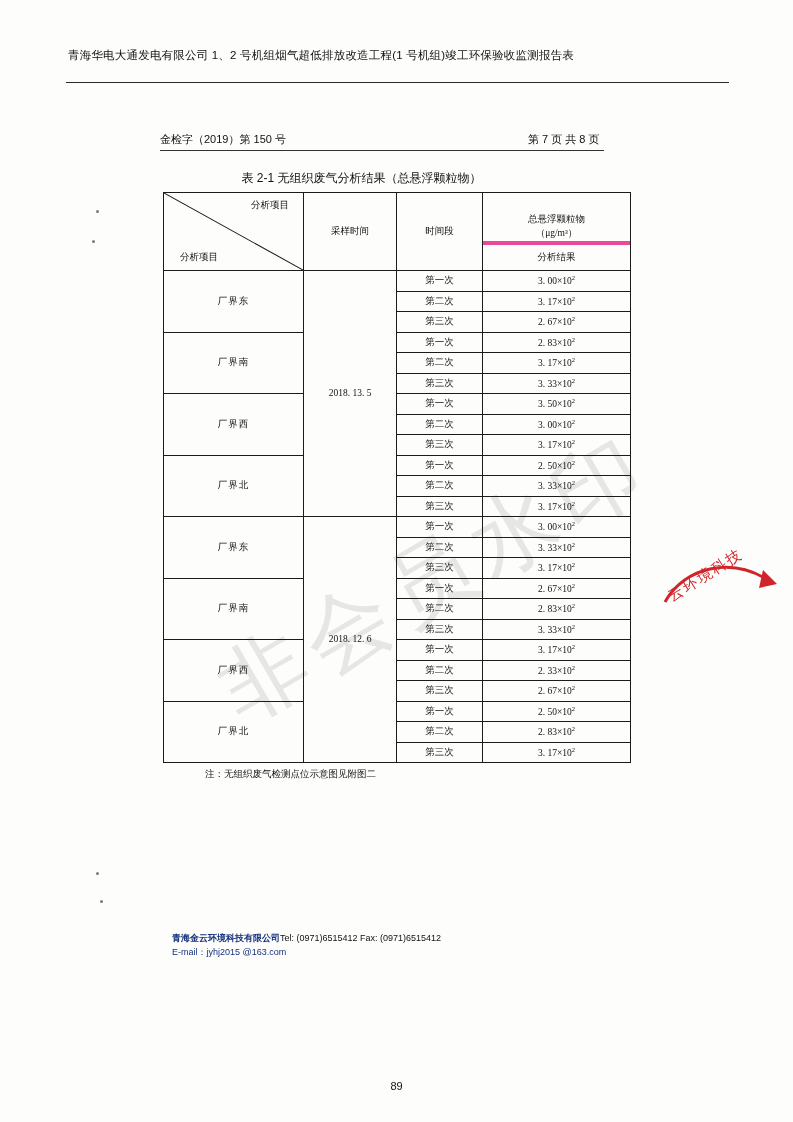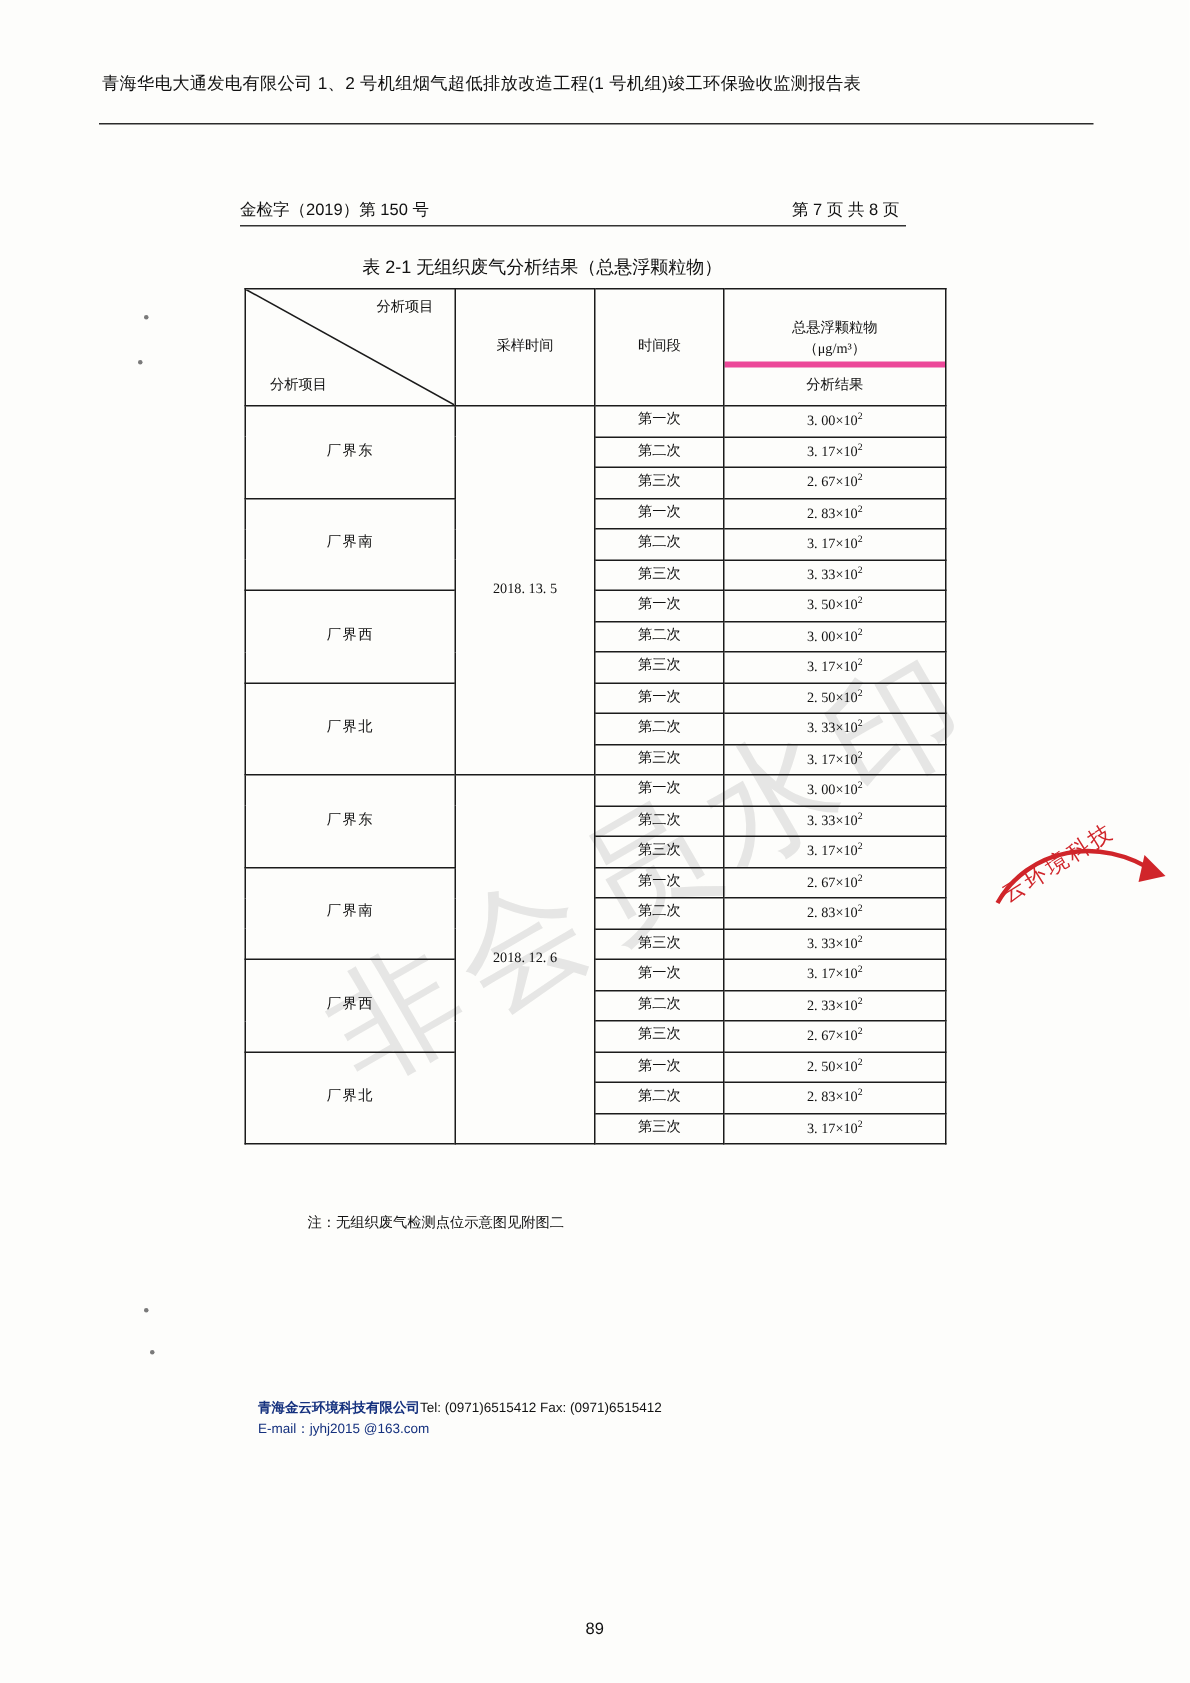--- a/index.html
+++ b/index.html
@@ -143,21 +143,21 @@
     justify-content: center;
   }
   .pt-cell { font-size: 10.5px; letter-spacing: 1px; }
   .date-cell { font-size: 10px; }
   sup { font-size: 6.5px; vertical-align: super; }
 
   
   .tbl-note {
     position: absolute;
     left: 205px;
-    top: 809px;
+    top: 768px;
     font-size: 9.5px;
     color: #111;
   }
   
   .footer-company {
     position: absolute;
     left: 172px;
     top: 932px;
     font-size: 9px;
     color: #15317e;

